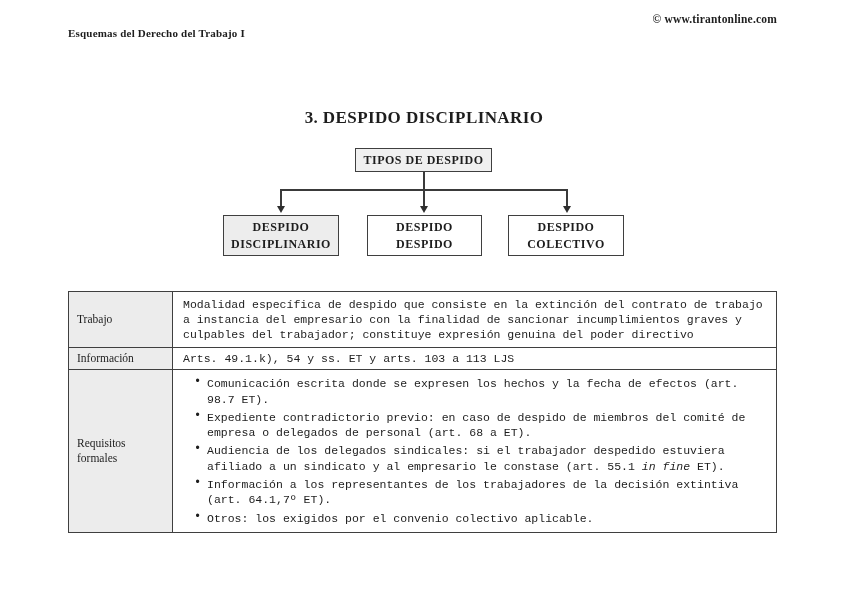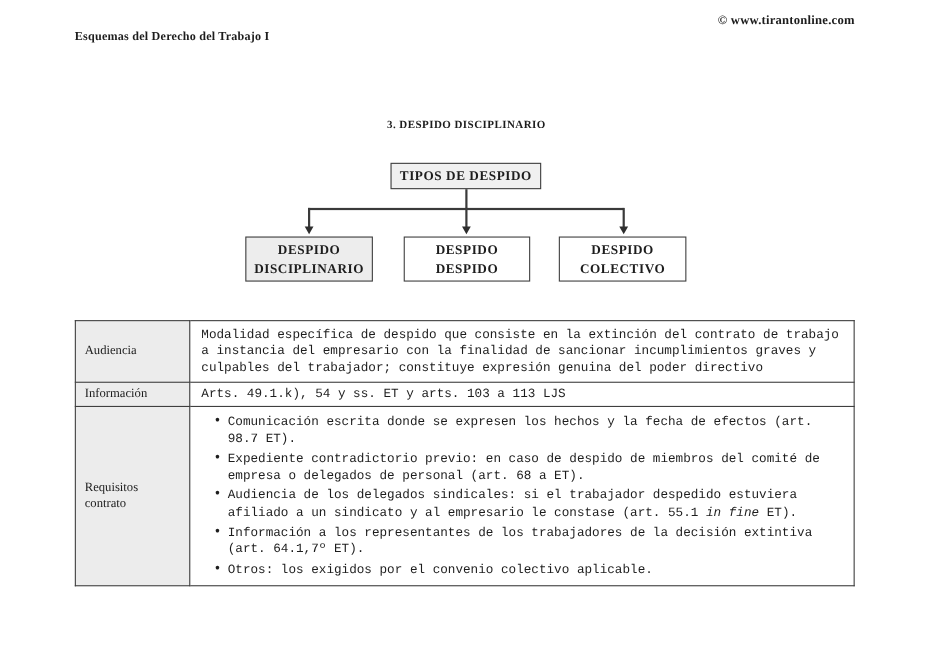--- a/index.html
+++ b/index.html
@@ -19,21 +19,21 @@
     font-size: 11px; font-weight: bold; letter-spacing: 0.2px;
   }
   .header-right {
     position: absolute; right: 71px; top: 13px;
     font-size: 11.5px; font-weight: bold; letter-spacing: 0.2px;
   }
 
   
   .doc-title {
     position: absolute; left: 0; right: 0; top: 108px;
-    text-align: center; font-size: 10px; font-weight: bold; letter-spacing: 0.4px;
+    text-align: center; font-size: 17px; font-weight: bold; letter-spacing: 0.4px;
   }
 
   
   .dg-box {
     position: absolute;
     border: 1.4px solid #3f3f3f;
     background: #ffffff;
     display: flex; flex-direction: column;
     align-items: center; justify-content: center;
     text-align: center;
@@ -131,29 +131,29 @@
     </div>
     <div class="dg-box child-box-3">
       <div>DESPIDO</div>
       <div>COLECTIVO</div>
     </div>
   </div>
 
   <table class="info-table">
     <tbody>
         <tr class="row-concepto">
-      <td class="label-cell">Audiencia</td>
+      <td class="label-cell">Trabajo</td>
       <td class="content-cell">Modalidad específica de despido que consiste en la extinción del contrato de trabajo a instancia del empresario con la finalidad de sancionar incumplimientos graves y culpables del trabajador; constituye expresión genuina del poder directivo</td>
     </tr>
     <tr class="row-regulacion">
       <td class="label-cell">Información</td>
       <td class="content-cell">Arts. 49.1.k), 54 y ss. ET y arts. 103 a 113 LJS</td>
     </tr>
     <tr class="row-requisitos">
-      <td class="label-cell">Requisitos contrato</td>
+      <td class="label-cell">Requisitos formales</td>
       <td class="content-cell">
         <ul class="bullet-list">
           <li><span>Comunicación escrita donde se expresen los hechos y la fecha de efectos (art. 98.7 ET).</span><span class="it"></span><span></span></li>
           <li><span>Expediente contradictorio previo: en caso de despido de miembros del comité de empresa o delegados de personal (art. 68 a ET).</span><span class="it"></span><span></span></li>
           <li><span>Audiencia de los delegados sindicales: si el trabajador despedido estuviera afiliado a un sindicato y al empresario le constase (art. 55.1 </span><span class="it">in fine</span><span> ET).</span></li>
           <li><span>Información a los representantes de los trabajadores de la decisión extintiva (art. 64.1,7º ET).</span><span class="it"></span><span></span></li>
           <li><span>Otros: los exigidos por el convenio colectivo aplicable.</span><span class="it"></span><span></span></li>
         </ul>
       </td>
     </tr>

